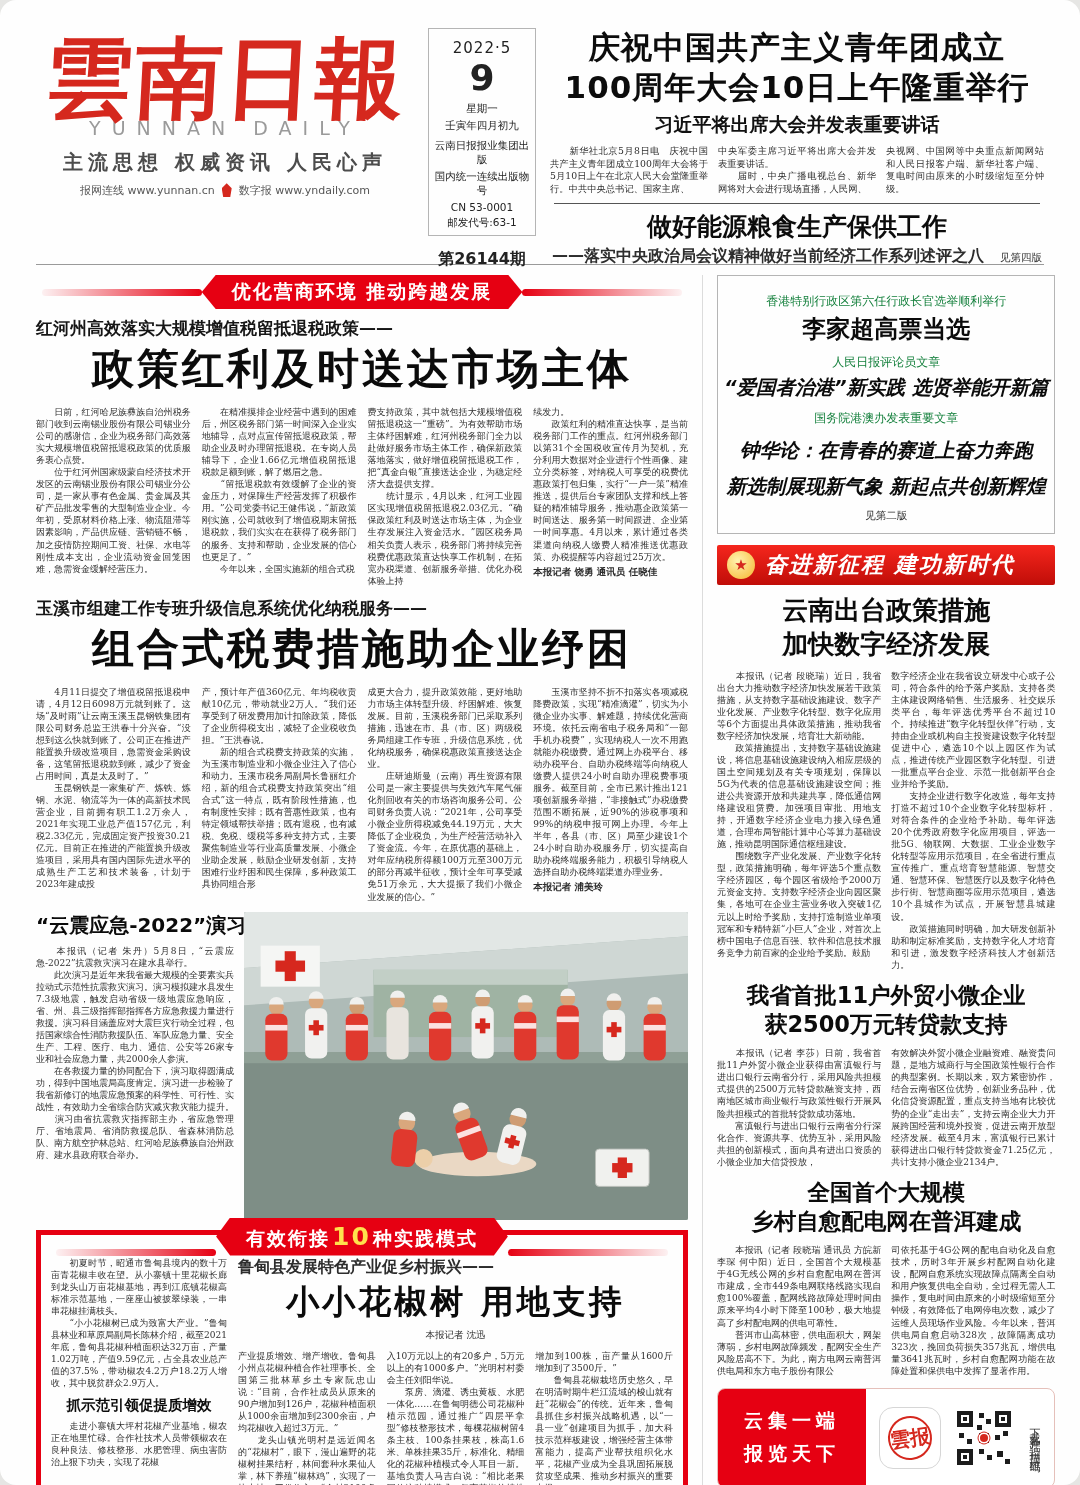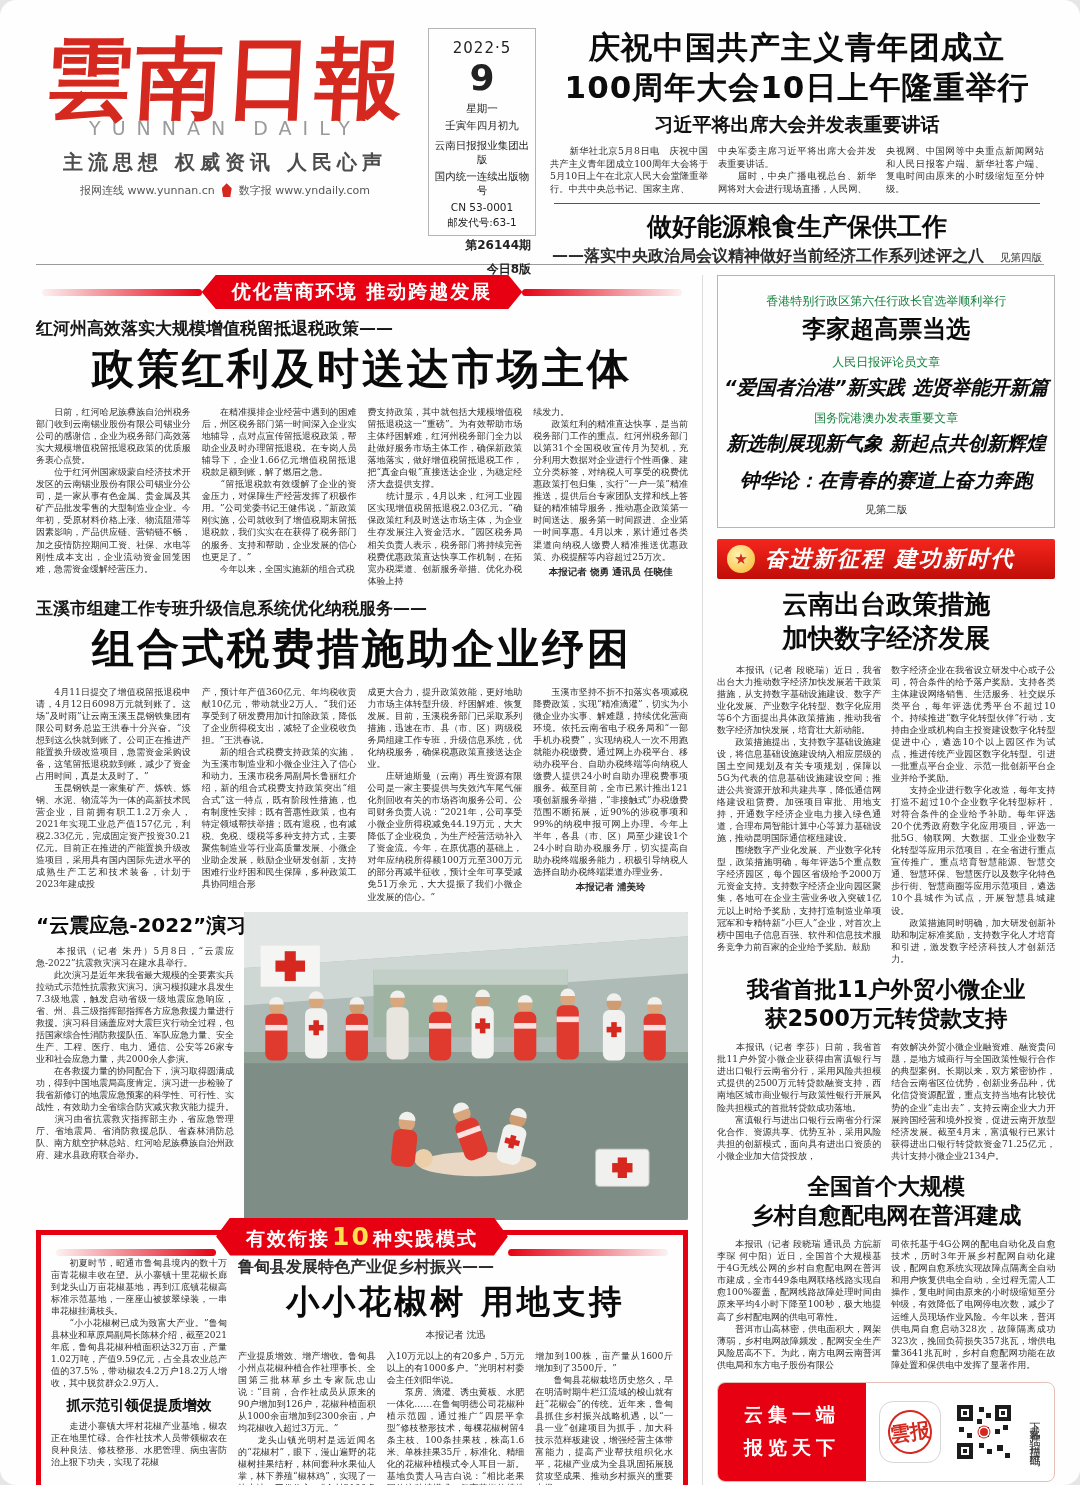--- a/index.html
+++ b/index.html
@@ -19,21 +19,21 @@
             letter-spacing:5px; margin-top:10px; }
   .weblinks { display:flex; justify-content:center; align-items:center; gap:7px; font-size:11px;
               color:#555; margin-top:7px; font-family:"DejaVu Sans",sans-serif; }
   .digital-icon { width:10px; height:14px; background:#d5281e; display:inline-block;
                   clip-path:polygon(50% 0,100% 35%,85% 100%,15% 100%,0 35%); }
   .datebox { width:108px; border:1px solid #b5b5b5; text-align:center; font-size:10.5px;
              padding:10px 4px; height:208px; display:flex; flex-direction:column; gap:3px;
              color:#222; margin-top:2px; font-family:"DejaVu Sans",sans-serif; }
   .db-ym { font-size:15px; letter-spacing:1px; }
   .db-day { font-size:36px; font-weight:bold; line-height:1; }
-  .db-issue,.db-pages { font-weight:bold; font-size:12px; margin-top:4px;text-align:right; }
+  .db-issue,.db-pages { font-weight:bold; font-size:16px; margin-top:16px; }
   .db-sep { height:4px; }
   .lead { flex:1; padding-top:2px; }
   .lead-h1 { font-family:"DejaVu Sans",sans-serif; font-size:31px; font-weight:900; text-align:center;
              line-height:1.28; letter-spacing:1px; color:#0c0c0c; }
   .lead-sub { font-size:19px; font-weight:bold; text-align:center; margin:5px 0 7px; color:#111; }
   .lead-cols { display:flex; gap:10px; }
   .lead-cols .coltext { font-size:9.3px; }
   .lead-rule { border-top:1.5px solid #555; margin:8px 4px 6px; }
   .energy-h { font-family:"DejaVu Sans",sans-serif; font-size:25px; font-weight:900; text-align:center; color:#0c0c0c; }
   .energy-subrow { display:flex; justify-content:center; align-items:baseline; gap:16px; margin-top:3px; }
@@ -41,21 +41,21 @@
   .pageref { font-size:10.5px; color:#333; }
   .header-rule { border-top:1px solid #9a9a9a; margin:8px 0 10px; }
 
   
   .coltext { flex:1; font-size:9px; line-height:1.34; text-align:justify; color:#2e2e2e;
              white-space:pre-line; }
   .cols { display:flex; gap:11px; }
   .kicker { font-size:17px; font-weight:bold; color:#161616; margin:3px 0 1px; }
   .headline-xl { font-family:"DejaVu Sans",sans-serif; font-size:42px; font-weight:900; text-align:center;
                  letter-spacing:3px; color:#0b0b0b; margin:1px 0 9px; }
-  .byline { text-align:center; font-weight:bold; font-size:9.5px; margin-top:3px; }
+  .byline { text-align:left; font-weight:bold; font-size:9.5px; margin-top:3px; }
 
   
   .ribbon { display:flex; align-items:center; justify-content:center; margin:0 0 8px; }
   .ribbon .tail { height:7px; flex:1; max-width:160px; border-radius:4px; }
   .ribbon .tail.l { background:linear-gradient(to right, rgba(230,0,18,.05), #e60012); }
   .ribbon .tail.r { background:linear-gradient(to left, rgba(230,0,18,.05), #e60012); }
   .rb { background:#e60012; color:#fff; font-family:"DejaVu Sans",sans-serif; font-size:19px;
         font-weight:900; letter-spacing:2px; padding:4px 30px; white-space:nowrap;
         clip-path:polygon(14px 0,calc(100% - 14px) 0,100% 50%,calc(100% - 14px) 100%,14px 100%,0 50%); }
   .rb-num { color:#ffe14d; font-size:25px; padding:0 2px; }
@@ -367,22 +367,22 @@
     </div>
 
     <div class="main-right">
 
       <div class="hk-box">
         <div class="hk-kicker">香港特别行政区第六任行政长官选举顺利举行</div>
         <div class="hk-h1">李家超高票当选</div>
         <div class="hk-kicker">人民日报评论员文章</div>
         <div class="hk-h2">“爱国者治港”新实践  选贤举能开新篇</div>
         <div class="hk-kicker">国务院港澳办发表重要文章</div>
+        <div class="hk-h2" style="margin-top:10px">钟华论：在青春的赛道上奋力奔跑</div>
         <div class="hk-h2">新选制展现新气象  新起点共创新辉煌</div>
-        <div class="hk-h2" style="margin-top:10px">钟华论：在青春的赛道上奋力奔跑</div>
         <div class="hk-ref">见第二版</div>
       </div>
 
       <div class="era-banner">
         <span class="era-sun">★</span>
         <span class="era-text">奋进新征程  建功新时代</span>
       </div>
 
       <article>
         <div class="rh big">

